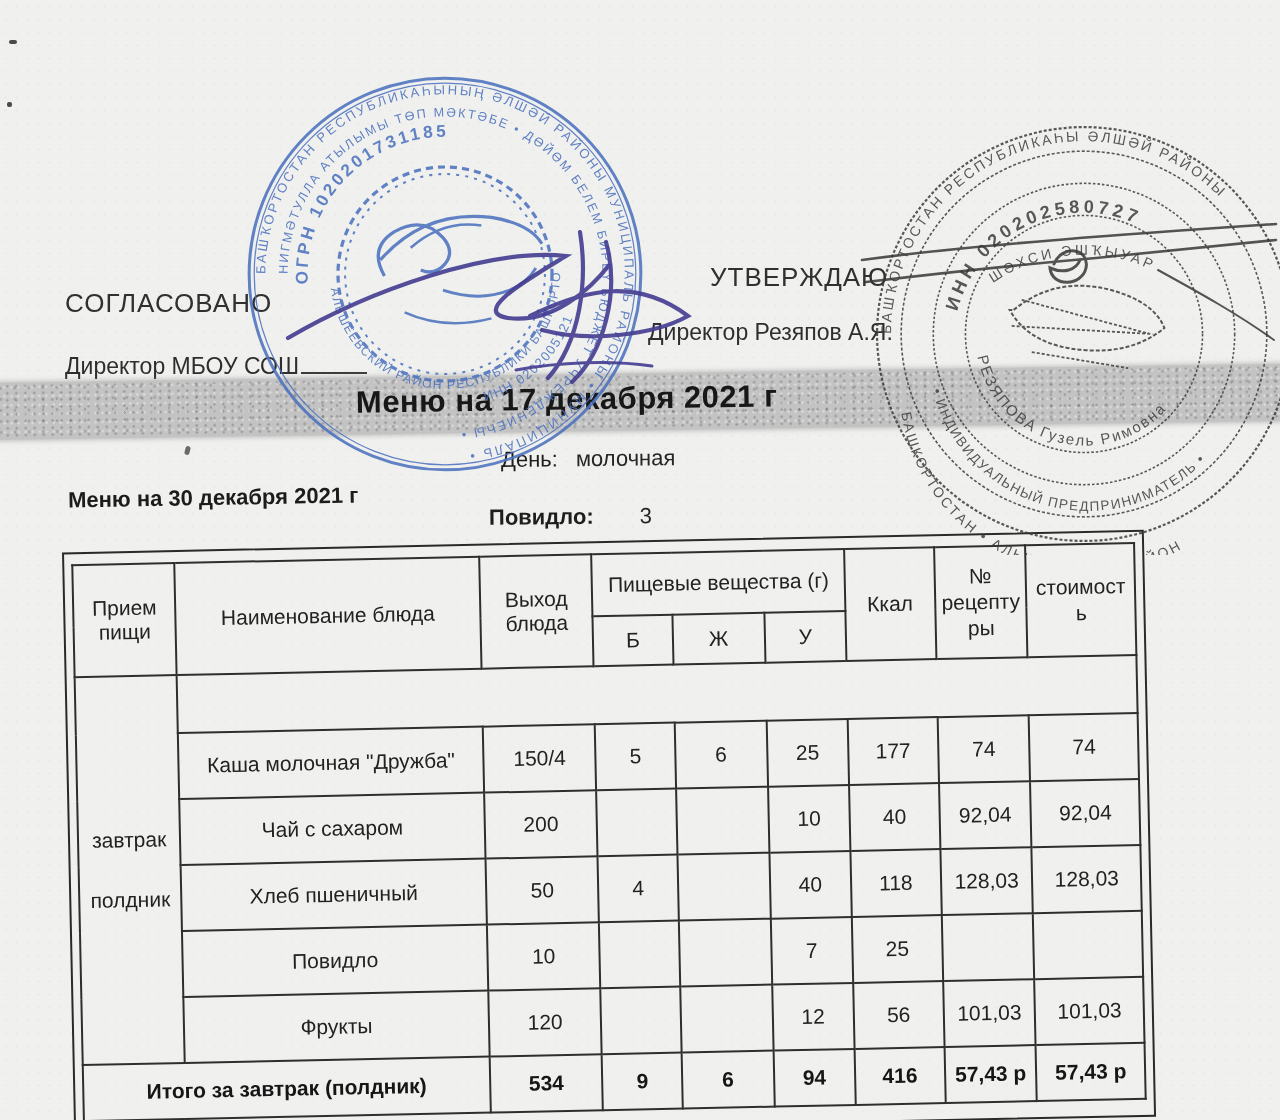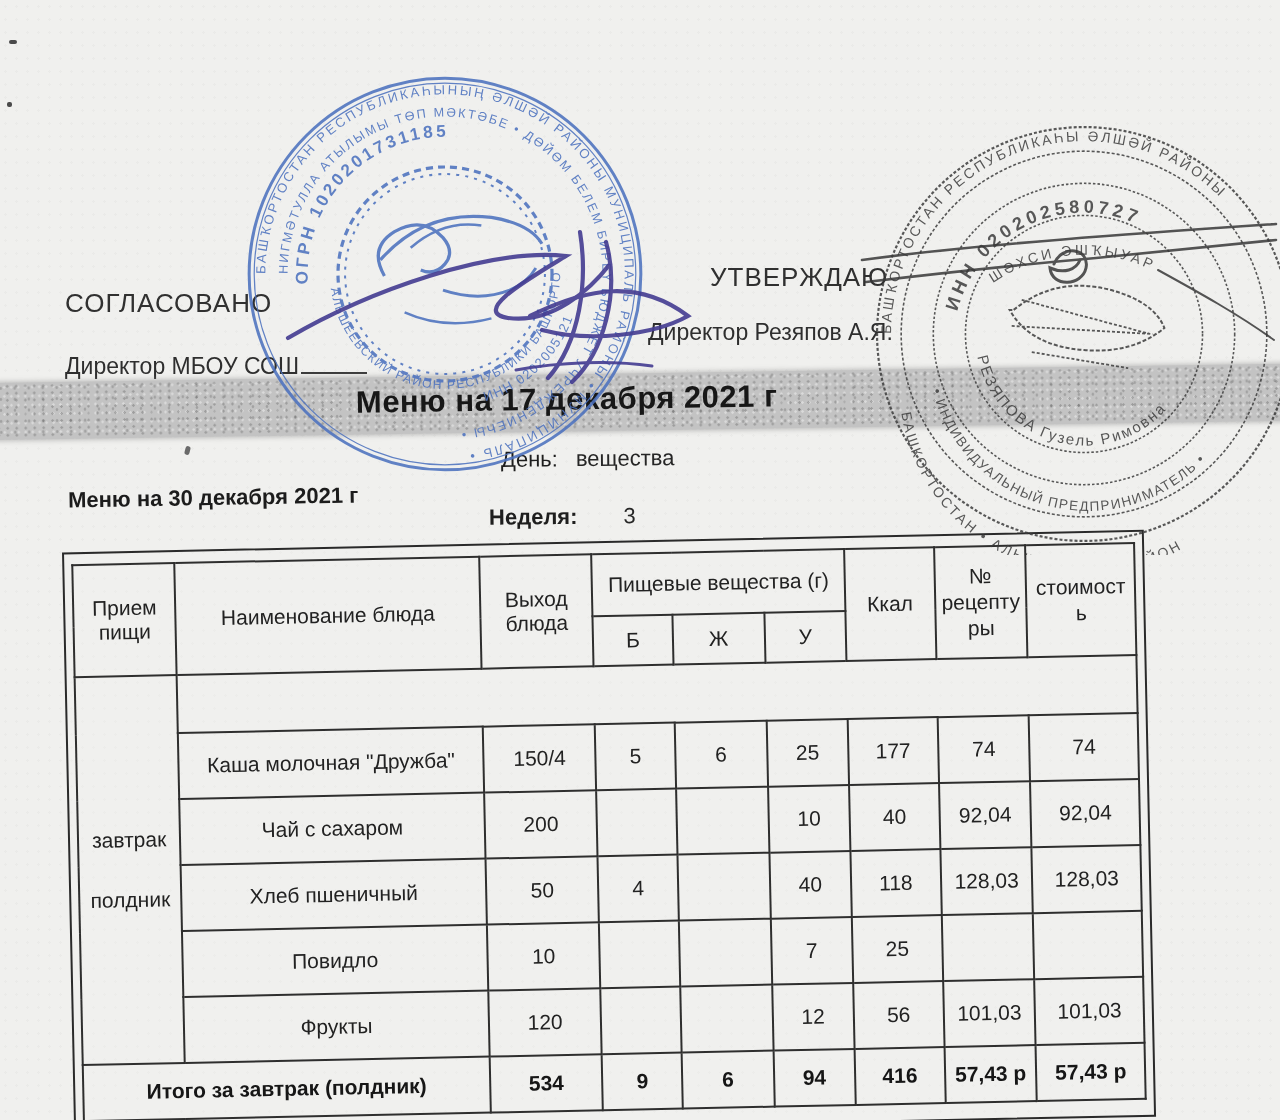--- a/index.html
+++ b/index.html
@@ -209,27 +209,27 @@
     <g fill="none" stroke="#383838" stroke-width="2.6" stroke-linecap="round">
       <path d="M 4,62 C 120,46 300,34 418,26"></path>
       <path d="M 8,84 C 92,74 170,66 238,60 C 300,54 362,48 418,42"></path>
       <path d="M 196,66 c 8,-20 36,-16 32,4 c -4,18 -34,20 -36,0 c 14,6 26,2 30,-8" stroke-width="3"></path>
       <path d="M 300,72 C 340,94 380,116 416,142" stroke-width="2"></path>
     </g>
   </svg>
 
   <div class="meta-day">
     <span class="lbl">День:</span>
-    <span class="val">вещества</span>
+    <span class="val">молочная</span>
   </div>
 
   <div class="title-secondary">Меню на 30 декабря  2021 г</div>
 
   <div class="meta-week">
-    <span class="lbl">Неделя:</span>
+    <span class="lbl">Повидло:</span>
     <span class="val">3</span>
   </div>
 
   <div class="table-outer">
     <table class="menu">
       <colgroup>
         <col class="c-meal">
           <col class="c-dish">
           <col class="c-out">
         <col class="c-b">

